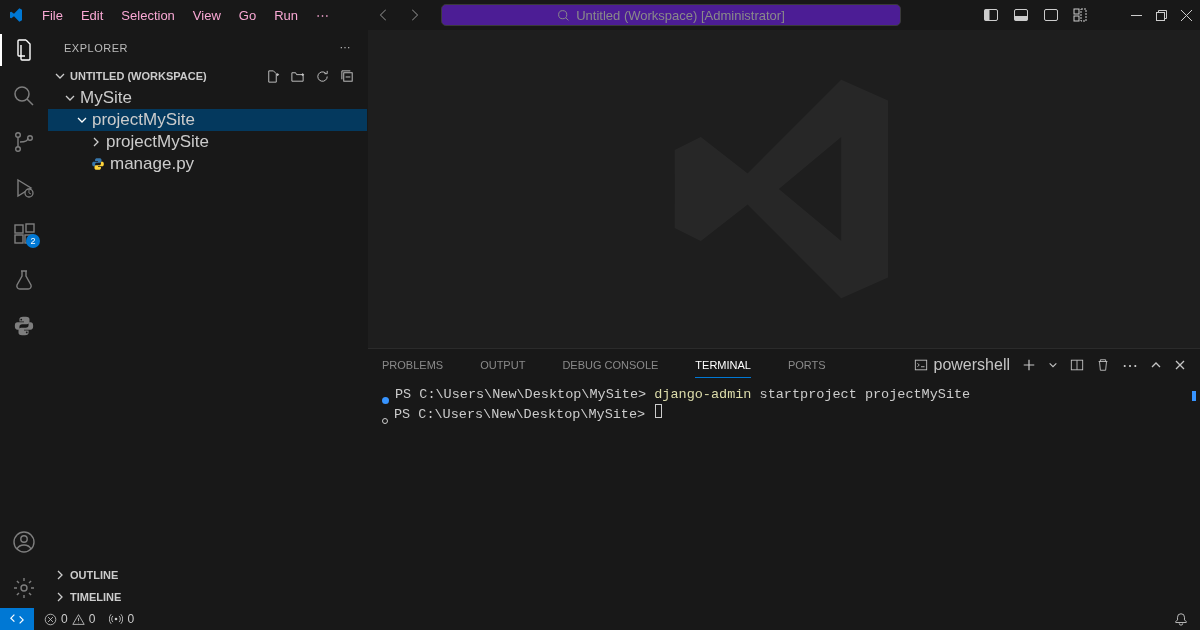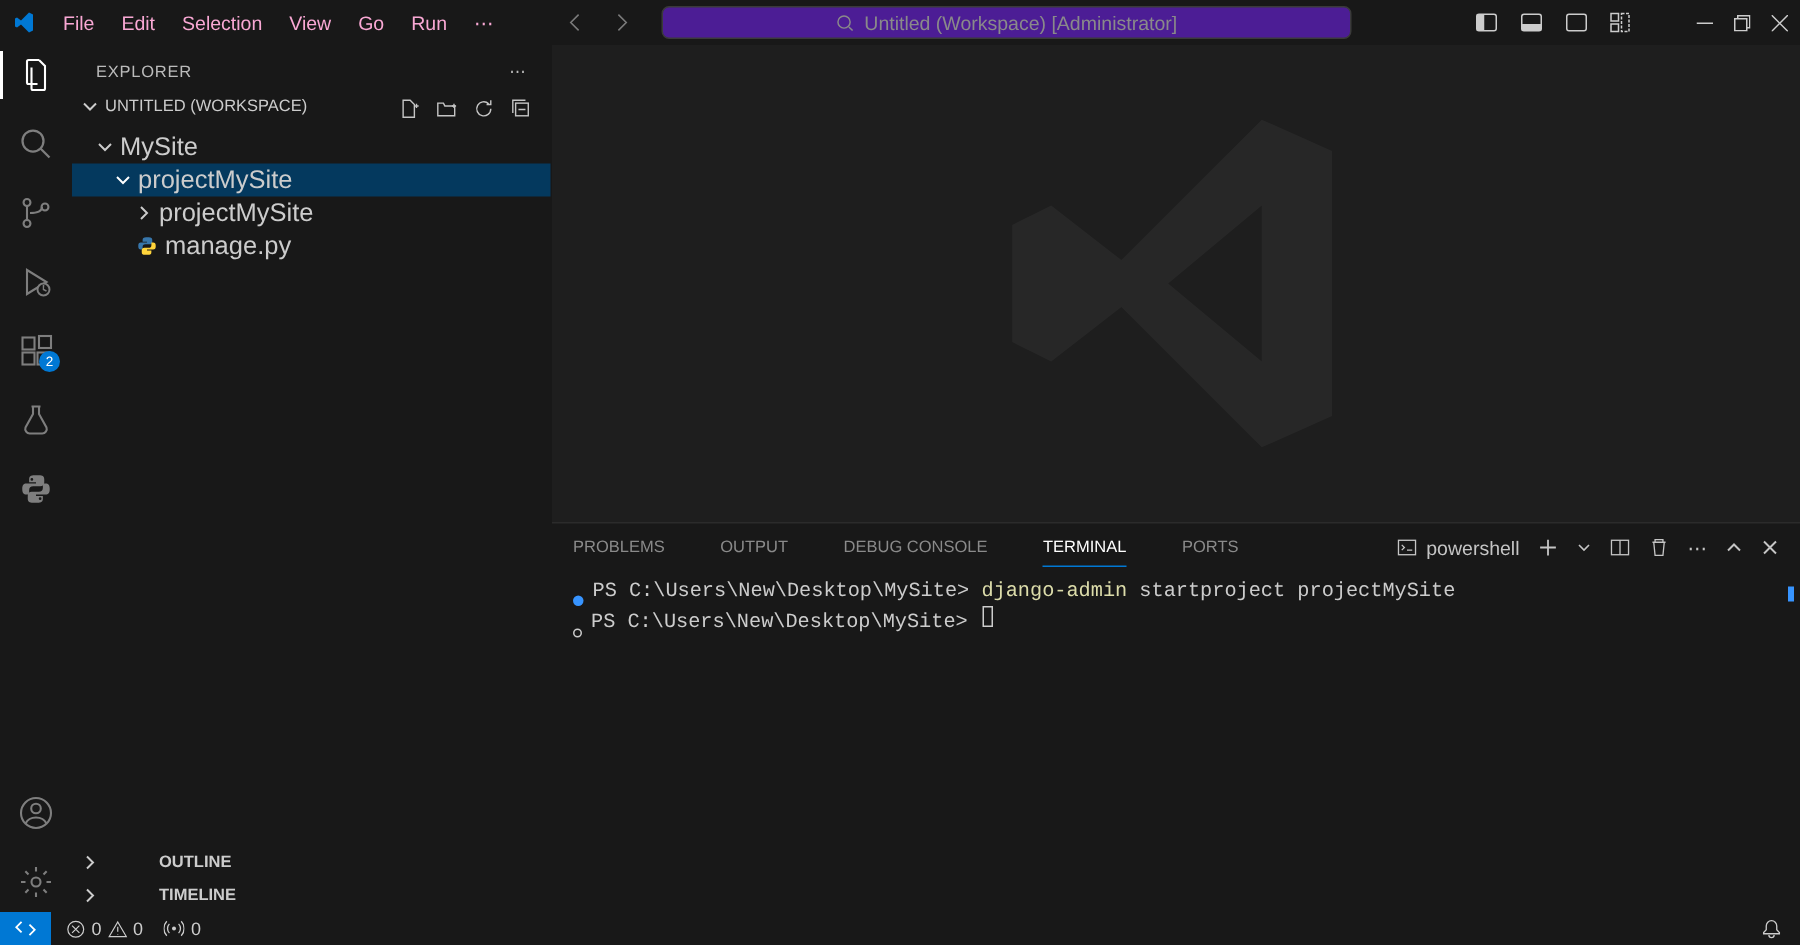--- a/index.html
+++ b/index.html
@@ -68,43 +68,42 @@
   display: flex; flex-direction: column;
   border-right: 1px solid #181818;
 }
 .sidebar-header {
   height: 35px; display: flex; align-items: center;
   padding: 0 16px; color: #bbbbbb;
   font-size: 11px; letter-spacing: 0.5px;
 }
 .sidebar-header .dots { margin-left:auto; cursor:pointer; }
 .workspace-header {
-  height: 22px; display: flex; 
-  padding: 0 4px 0 6px; font-size: 11px; font-weight:400;
+  height: 22px; display: flex; align-items: center;
+  padding: 0 4px 0 6px; font-size: 11px; font-weight:700;
 }
 .workspace-header .chev { margin-right: 4px; }
 .ws-icons { margin-left:auto; display:flex; gap:10px; color:#c5c5c5; padding-right:8px; }
 .ws-icons span { cursor:pointer; }
 .tree { font-size: 17px; }
 .tree-row {
   height: 22px; display: flex; align-items: center;
   cursor: pointer; padding-left: 8px;
 }
 .tree-row.selected { background: #04395e; }
 .tree-row .chev { width:16px; text-align:center; color:#c5c5c5; }
 .tree-row .ficon { width:16px; margin-right:4px; display:flex; align-items:center; justify-content:center; }
 .indent-1 { padding-left: 16px; }
 .indent-2 { padding-left: 28px; }
 .indent-3 { padding-left: 42px; }
 .sidebar-bottom { margin-top:auto; }
 .collapse-sec {
   height: 22px; display:flex; align-items:center;
   padding-left: 6px; font-size:11px; font-weight:600;
   cursor:pointer;
-  gap:36px;
 }
 .collapse-sec .chev { margin-right:4px; }
 
 .editor-area { flex:1; display:flex; flex-direction:column; background:#1e1e1e; min-width:0; }
 .editor-body {
   flex:1; display:flex; align-items:center; justify-content:center;
   background:#1e1e1e; position:relative;
 }
 .watermark { opacity:0.04; }
 
@@ -113,21 +112,21 @@
   display:flex; flex-direction:column;
   background:#181818;
 }
 .panel-tabs {
   height: 32px; display:flex; align-items:center;
   padding: 0 14px; gap: 37px;
   font-size: 11px; color:#8a8a8a;
 }
 .panel-tab { cursor:pointer; padding: 6px 0; }
 .panel-tab.active { color:#ffffff; border-bottom:1px solid #0078d4; }
-.panel-right { margin-left:auto; display:flex; align-items:center; gap:12px; color:#c5c5c5; font-size:13px; }
+.panel-right { margin-left:auto; display:flex; align-items:center; gap:12px; color:#c5c5c5; font-size:16px; }
 .panel-right .lbl { display:flex; align-items:center; gap:6px; }
 .terminal {
   flex:1; padding: 6px 14px;
   font-family: Consolas, "Courier New", monospace;
   font-size: 13.5px; line-height: 1.25;
   color:#cccccc; position:relative;
 }
 .term-line { display:flex; align-items:flex-end; gap:6px; white-space:pre; }
 .dot { width:7px; height:7px; border-radius:50%; flex-shrink:0; }
 .dot.filled { background:#3794ff; }

